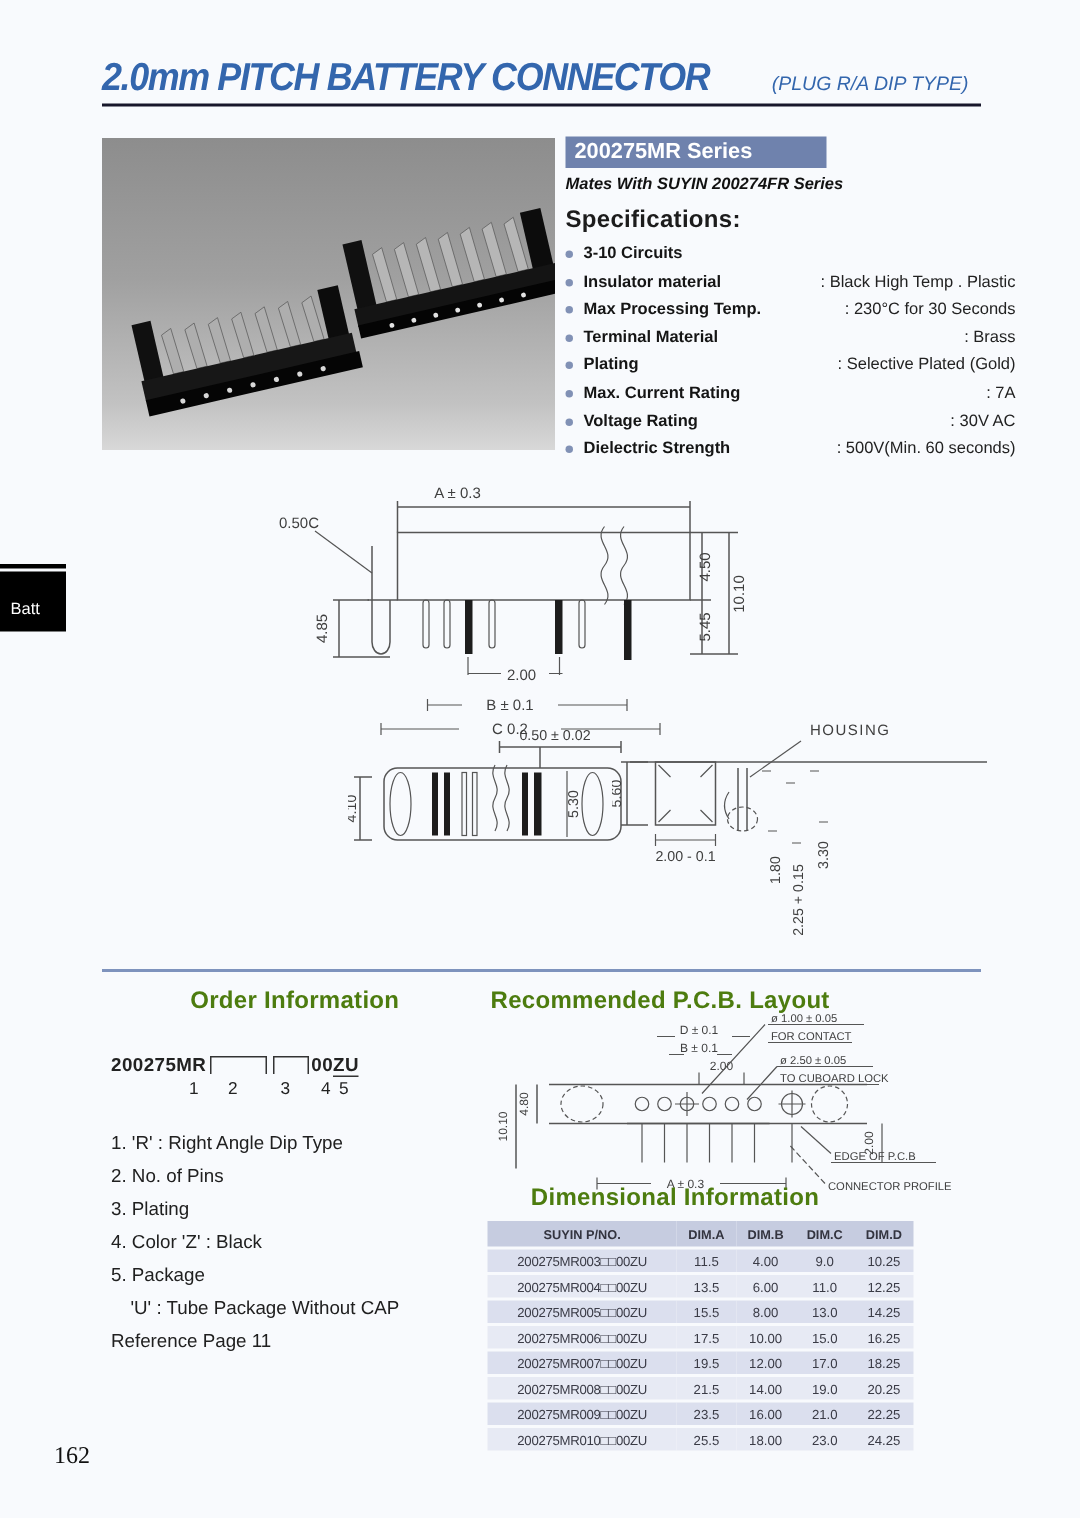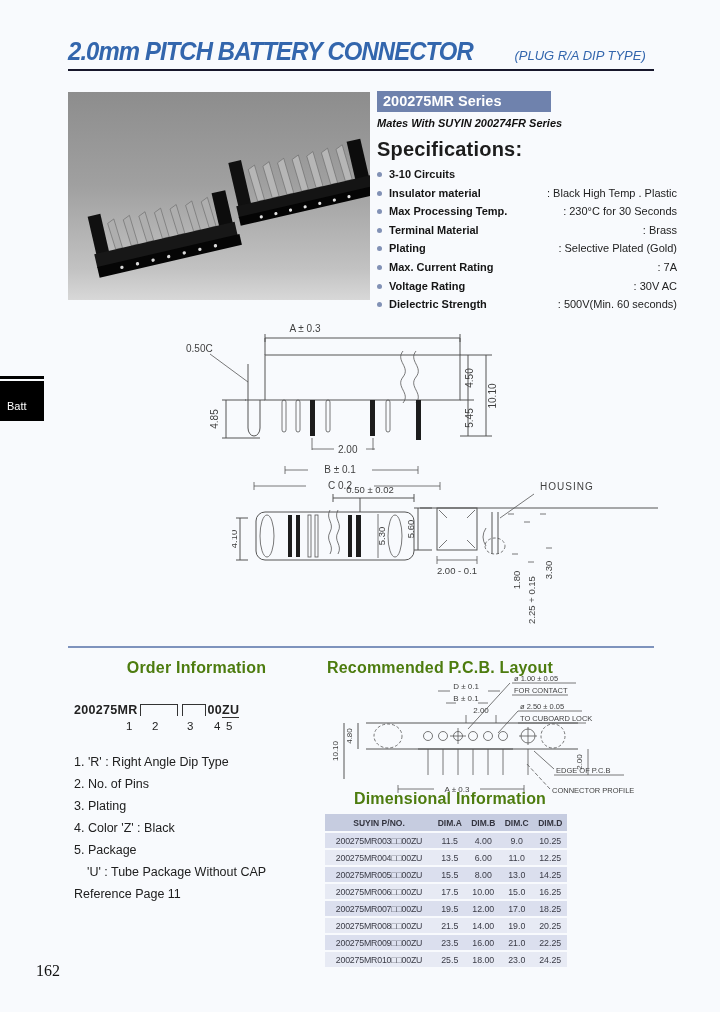--- a/index.html
+++ b/index.html
@@ -11,21 +11,21 @@
               letter-spacing:-1px;display:inline-block;transform:scaleX(.92);transform-origin:left;}
   .title-suffix{color:#3366ad;font-size:13px;font-weight:normal;font-style:italic;margin-left:2px;}
   .title-rule{position:absolute;left:68px;top:69px;width:586px;height:2px;background:#17172b;}
   
   .photo{position:absolute;left:68px;top:92px;width:302px;height:208px;}
   
   .series{position:absolute;left:377px;top:91px;width:300px;}
   .series-bar{display:inline-block;background:#6f82ad;color:#fff;font-size:14.5px;font-weight:bold;
               padding:2px 20px 3px 6px;min-width:148px;}
   .mates{font-size:11px;font-weight:bold;font-style:italic;margin-top:5px;color:#111;}
-  .spec-h{font-size:20px;font-weight:bold;margin-top:9px;letter-spacing:.2px;}
+  .spec-h{font-size:16px;font-weight:bold;margin-top:9px;letter-spacing:.2px;}
   .specs{margin-top:7px;}
   .spec-row{display:grid;grid-template-columns:12px 140px 1fr;align-items:start;height:18.6px;}
   .bullet{width:5px;height:5px;border-radius:50%;background:#8191b5;margin-top:4px;}
   .spec-label{font-size:11px;font-weight:bold;color:#151515;}
   .spec-value{font-size:11px;color:#222;text-align:right;}
   
   svg text{fill:#3f3f3f;font-family:"Liberation Sans",sans-serif;}
   svg .ln{stroke:#555;stroke-width:1;fill:none;}
   svg .thin{stroke:#555;stroke-width:.8;fill:none;}
   svg .fillpin{fill:#1d1d1d;stroke:none;}
@@ -44,21 +44,21 @@
   .pn-u{border-bottom:1px solid #333;}
   .pn-digits{position:absolute;top:17px;left:0;width:100%;font-size:11.5px;color:#222;}
   .pn-digits span{position:absolute;}
   .order-items{margin-top:18px;}
   .order-item{font-size:12.5px;color:#202020;height:22px;}
   .order-item.indent{padding-left:13px;}
   .pcb{position:absolute;left:327px;top:659px;}
   .pcb svg{position:absolute;left:5px;top:12px;}
   
   .dimsec{position:absolute;left:325px;top:790px;width:250px;}
-  table.dim{border-collapse:separate;border-spacing:0 2px;margin-top:4px;width:242px;}
+  table.dim{border-collapse:separate;border-spacing:0 2px;margin-top:4px;width:284px;}
   table.dim th{background:#c6cce0;color:#33343f;font-size:8.5px;font-weight:bold;
                height:17px;padding:0 1px;}
   table.dim td{background:#dbdfee;color:#3a3b46;font-size:8.8px;text-align:center;
                height:13px;padding:1px 1px;white-space:nowrap;}
   table.dim tr:nth-child(even) td{background:#e7eaf4;}
   td.pncell{font-size:8px;letter-spacing:-.2px;}
   
   .batt-tab{position:absolute;left:0;top:376px;width:44px;}
   .batt-line{height:3px;background:#000;}
   .batt-box{margin-top:2px;height:40px;background:#000;color:#fff;font-size:11px;

